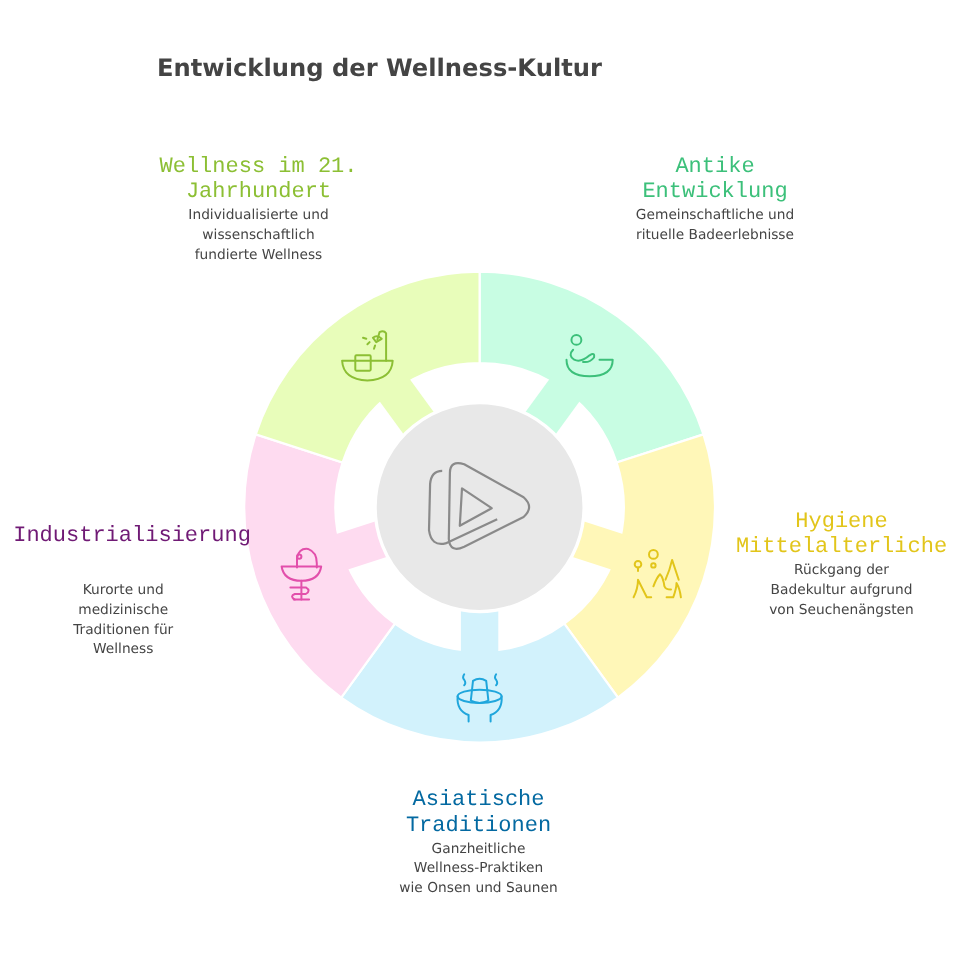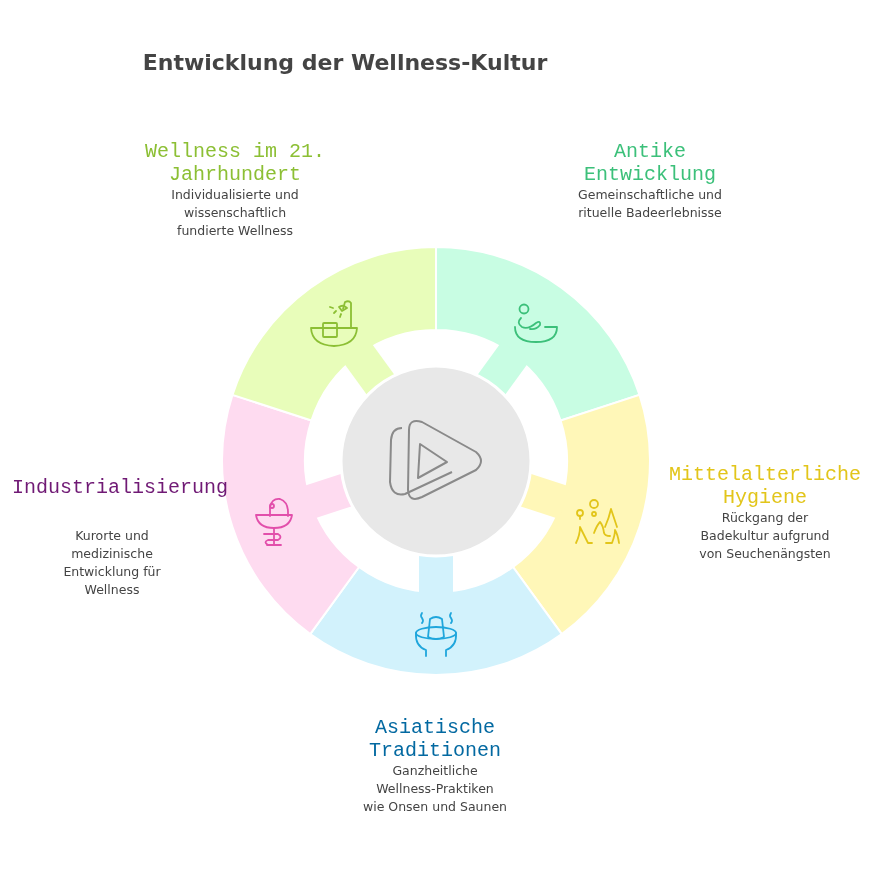--- a/index.html
+++ b/index.html
@@ -97,22 +97,22 @@
       <div>Antike</div>
       <div>Entwicklung</div>
     </div>
   <div class="desc">
       <div>Gemeinschaftliche und</div>
       <div>rituelle Badeerlebnisse</div>
     </div>
 </div>
 <div class="label" id="lbl-1">
   <div class="head" style="color: rgb(226, 197, 26);">
+      <div>Hygiene</div>
       <div>Mittelalterliche</div>
-      <div>Hygiene</div>
     </div>
   <div class="desc">
       <div>Rückgang der</div>
       <div>Badekultur aufgrund</div>
       <div>von Seuchenängsten</div>
     </div>
 </div>
 <div class="label" id="lbl-2">
   <div class="head" style="color: #0369a1; margin-top: 24px;">
       <div>Asiatische</div>
@@ -124,21 +124,21 @@
       <div>wie Onsen und Saunen</div>
     </div>
 </div>
 <div class="label" id="lbl-3">
   <div class="head" style="color: #701a75;">
       <div>Industrialisierung</div>
     </div>
   <div class="desc">
       <div>Kurorte und</div>
       <div>medizinische</div>
-      <div>Entwicklung für</div>
+      <div>Traditionen für</div>
       <div>Wellness</div>
     </div>
 </div>
 <div class="label" id="lbl-4">
   <div class="head" style="color: rgb(140, 191, 52);">
       <div>Wellness im 21.</div>
       <div>Jahrhundert</div>
     </div>
   <div class="desc">
       <div>Individualisierte und</div>

